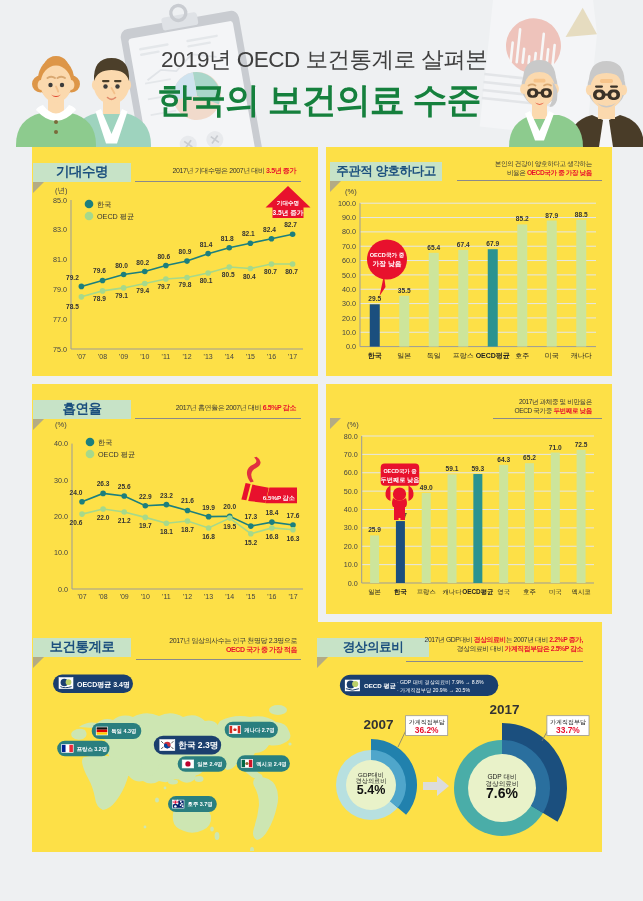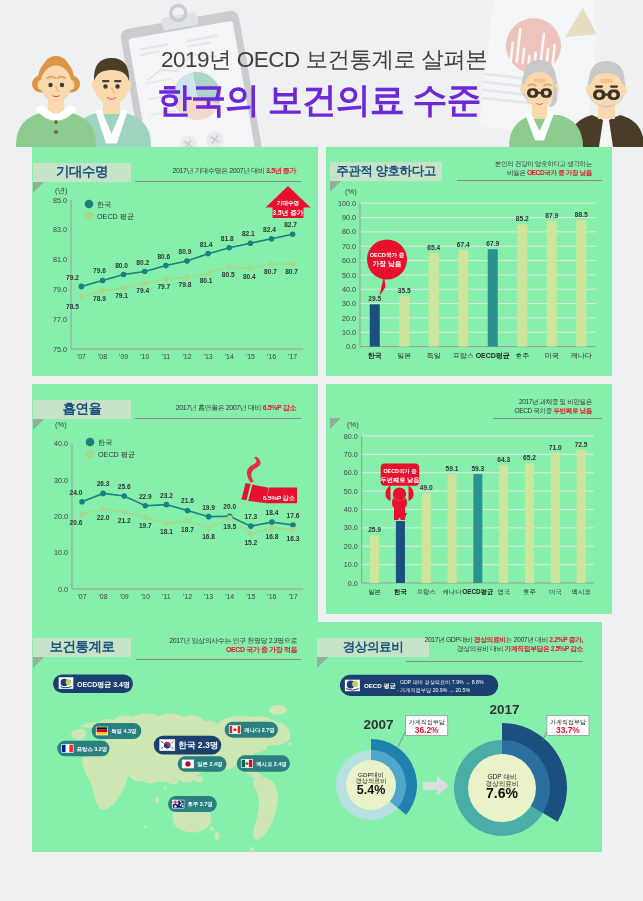--- a/index.html
+++ b/index.html
@@ -4,24 +4,24 @@
 <style>
   * { box-sizing: border-box; margin:0; padding:0; }
   html,body { width:643px; height:901px; }
   body { background:#eef0f2; font-family:"Liberation Sans", sans-serif; overflow:hidden; }
   .page { position:relative; width:643px; height:901px; background:#eef0f2; }
 
   
   .header { position:absolute; left:0; top:0; width:643px; height:147px; background:#eef0f2; overflow:hidden; }
   .hdr-art { position:absolute; left:0; top:0; }
   .hdr-title1 { position:absolute; left:161px; top:44px; font-size:22.5px; color:#404040; letter-spacing:-0.5px; font-weight:400; white-space:nowrap; z-index:6;}
-  .hdr-title2 { position:absolute; left:157px; top:77px; font-size:35px; color:#6d28d9; font-weight:700; letter-spacing:-1px; white-space:nowrap; z-index:6;}
+  .hdr-title2 { position:absolute; left:157px; top:77px; font-size:35px; color:#15803d; font-weight:700; letter-spacing:-1px; white-space:nowrap; z-index:6;}
 
   
-  .panel { position:absolute; background:#86efac; }
+  .panel { position:absolute; background:#fde047; }
   .ban { position:absolute; background:#c7e3c7; color:#1b4f7e; font-weight:700; display:flex; align-items:center; justify-content:center; letter-spacing:-0.5px;}
   .ban-fold { position:absolute; width:0; height:0; border-left:11px solid #9a9a9a; border-bottom:11px solid transparent; opacity:.75;}
   .note { position:absolute; text-align:right; color:#333; line-height:1.35; letter-spacing:-0.4px; }
   .note .hi { color:#e8112d; font-weight:700; }
   .note-rule { position:absolute; height:1px; background:#8a8a8a; }
   .unit { position:absolute; font-size:7.5px; color:#444; }
 </style>
 </head>
 <body>
 

